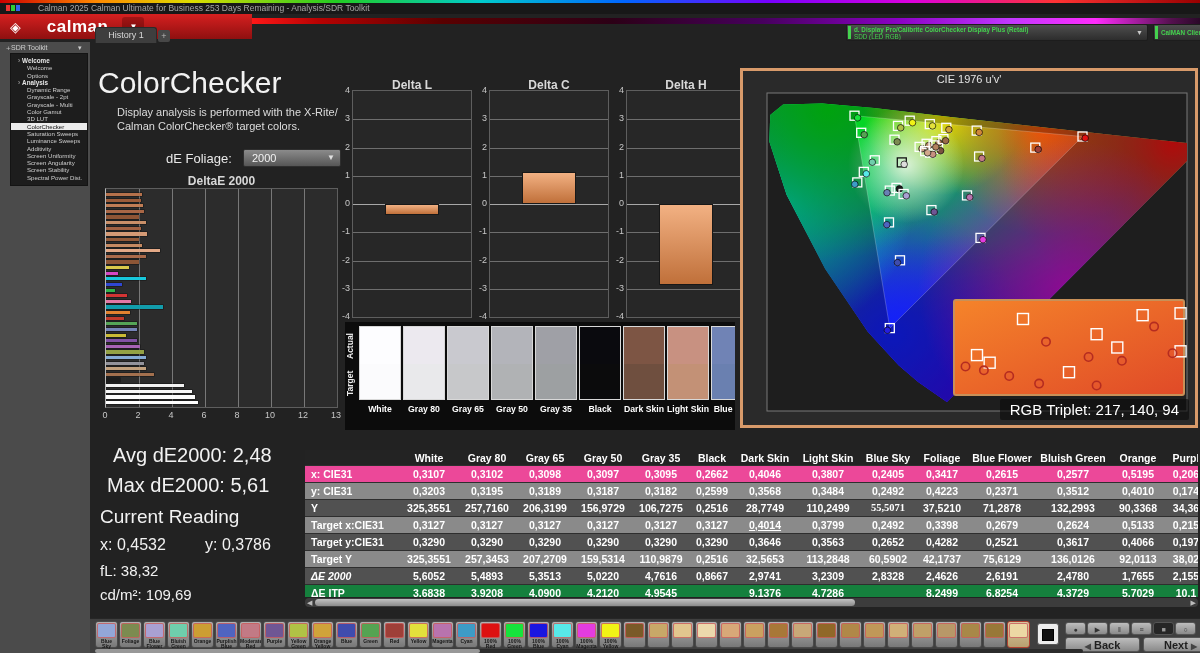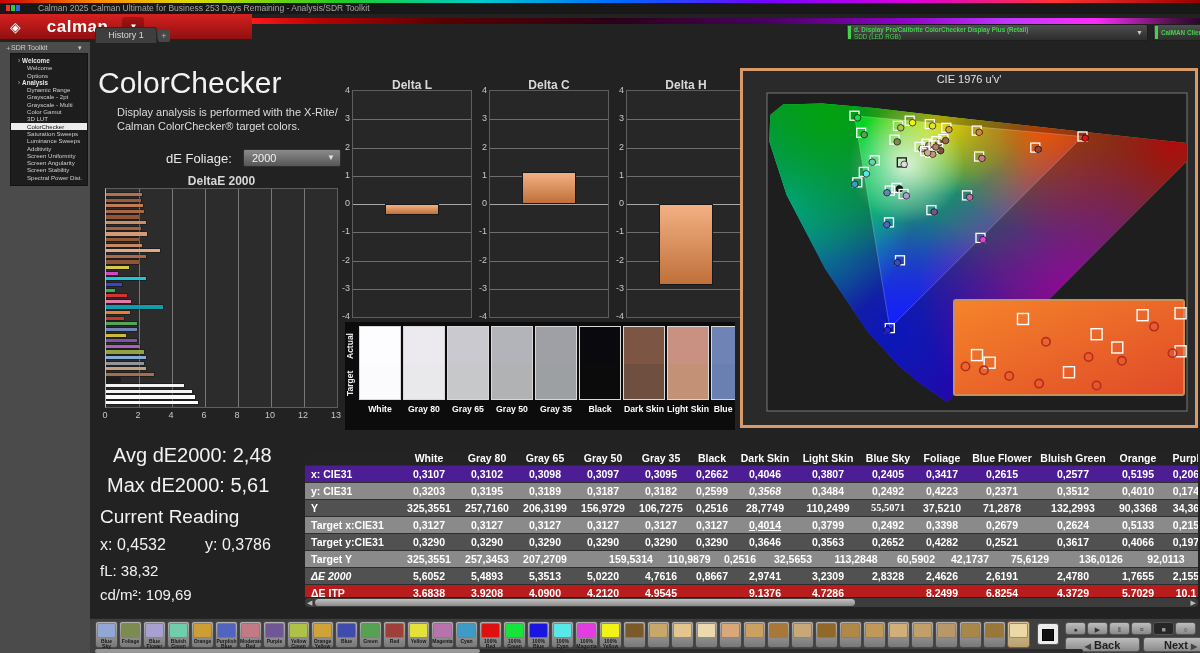--- a/index.html
+++ b/index.html
@@ -582,20 +582,21 @@
           <circle cx="222.5" cy="281.5" r="4.2" fill="rgba(230,90,50,0.35)" stroke="#b52c20" stroke-width="1.6"></circle>
           <circle cx="240.9" cy="285.3" r="4.2" fill="rgba(230,90,50,0.35)" stroke="#b52c20" stroke-width="1.6"></circle>
           <circle cx="266.2" cy="291" r="4.2" fill="rgba(230,90,50,0.35)" stroke="#b52c20" stroke-width="1.6"></circle>
           <circle cx="296.1" cy="298.6" r="4.2" fill="rgba(230,90,50,0.35)" stroke="#b52c20" stroke-width="1.6"></circle>
           <circle cx="345.54999999999995" cy="272" r="4.2" fill="rgba(230,90,50,0.35)" stroke="#b52c20" stroke-width="1.6"></circle>
           <circle cx="378.9" cy="275.8" r="4.2" fill="rgba(230,90,50,0.35)" stroke="#b52c20" stroke-width="1.6"></circle>
           <circle cx="429.5" cy="268.2" r="4.2" fill="rgba(230,90,50,0.35)" stroke="#b52c20" stroke-width="1.6"></circle>
           <circle cx="353.6" cy="300.5" r="4.2" fill="rgba(230,90,50,0.35)" stroke="#b52c20" stroke-width="1.6"></circle>
         </g>
       </svg></div>
+  <div id="rgbtriplet">RGB Triplet: 217, 140, 94</div>
 </div>
 
 <div id="stat-avg" class="abs stat">Avg dE2000: 2,48</div>
 <div id="stat-max" class="abs stat">Max dE2000: 5,61</div>
 <div id="stat-cur" class="abs stat">Current Reading</div>
 <div id="stat-x" class="abs stat">x: 0,4532</div>
 <div id="stat-y" class="abs stat">y: 0,3786</div>
 <div id="stat-fl" class="abs stat">fL: 38,32</div>
 <div id="stat-cd" class="abs stat">cd/m²: 109,69</div>
 
@@ -610,21 +611,21 @@
       <div class="tcell" style="width: 44px;">Black</div>
       <div class="tcell" style="width: 62px;">Dark Skin</div>
       <div class="tcell" style="width: 64px;">Light Skin</div>
       <div class="tcell" style="width: 56px;">Blue Sky</div>
       <div class="tcell" style="width: 52px;">Foliage</div>
       <div class="tcell" style="width: 68px;">Blue Flower</div>
       <div class="tcell" style="width: 74px;">Bluish Green</div>
       <div class="tcell" style="width: 56px;">Orange</div>
       <div class="tcell" style="width: 40px;">Purpl</div>
     </div>
-    <div class="trow" style="background: #4c1d95;">
+    <div class="trow" style="background: #ec4899;">
       <div class="tcell lab" style="width: 95px;">x: CIE31</div>
       <div class="tcell" style="width: 58px;">0,3107</div>
       <div class="tcell" style="width: 58px;">0,3102</div>
       <div class="tcell" style="width: 58px;">0,3098</div>
       <div class="tcell" style="width: 58px;">0,3097</div>
       <div class="tcell" style="width: 58px;">0,3095</div>
       <div class="tcell" style="width: 44px;">0,2662</div>
       <div class="tcell" style="width: 62px;">0,4046</div>
       <div class="tcell" style="width: 64px;">0,3807</div>
       <div class="tcell" style="width: 56px;">0,2405</div>
@@ -635,21 +636,21 @@
       <div class="tcell" style="width: 40px;">0,206</div>
     </div>
     <div class="trow" style="background: rgb(138, 138, 138);">
       <div class="tcell lab" style="width: 95px;">y: CIE31</div>
       <div class="tcell" style="width: 58px;">0,3203</div>
       <div class="tcell" style="width: 58px;">0,3195</div>
       <div class="tcell" style="width: 58px;">0,3189</div>
       <div class="tcell" style="width: 58px;">0,3187</div>
       <div class="tcell" style="width: 58px;">0,3182</div>
       <div class="tcell" style="width: 44px;">0,2599</div>
-      <div class="tcell" style="width: 62px; font-style: italic;">0,3568</div>
+      <div class="tcell" style="width: 62px;">0,3568</div>
       <div class="tcell" style="width: 64px;">0,3484</div>
       <div class="tcell" style="width: 56px;">0,2492</div>
       <div class="tcell" style="width: 52px;">0,4223</div>
       <div class="tcell" style="width: 68px;">0,2371</div>
       <div class="tcell" style="width: 74px;">0,3512</div>
       <div class="tcell" style="width: 56px;">0,4010</div>
       <div class="tcell" style="width: 40px;">0,174</div>
     </div>
     <div class="trow" style="background: rgb(81, 81, 81);">
       <div class="tcell lab" style="width: 95px;">Y</div>
@@ -700,21 +701,21 @@
       <div class="tcell" style="width: 68px;">0,2521</div>
       <div class="tcell" style="width: 74px;">0,3617</div>
       <div class="tcell" style="width: 56px;">0,4066</div>
       <div class="tcell" style="width: 40px;">0,197</div>
     </div>
     <div class="trow" style="background: rgb(138, 138, 138);">
       <div class="tcell lab" style="width: 95px;">Target Y</div>
       <div class="tcell" style="width: 58px;">325,3551</div>
       <div class="tcell" style="width: 58px;">257,3453</div>
       <div class="tcell" style="width: 58px;">207,2709</div>
-      <div class="tcell" style="width: 58px; margin-left: 28px;">159,5314</div>
+      <div class="tcell" style="width: 58px;">159,5314</div>
       <div class="tcell" style="width: 58px;">110,9879</div>
       <div class="tcell" style="width: 44px;">0,2516</div>
       <div class="tcell" style="width: 62px;">32,5653</div>
       <div class="tcell" style="width: 64px;">113,2848</div>
       <div class="tcell" style="width: 56px;">60,5902</div>
       <div class="tcell" style="width: 52px;">42,1737</div>
       <div class="tcell" style="width: 68px;">75,6129</div>
       <div class="tcell" style="width: 74px;">136,0126</div>
       <div class="tcell" style="width: 56px;">92,0113</div>
       <div class="tcell" style="width: 40px;">38,02</div>
@@ -729,21 +730,21 @@
       <div class="tcell" style="width: 44px;">0,8667</div>
       <div class="tcell" style="width: 62px;">2,9741</div>
       <div class="tcell" style="width: 64px;">3,2309</div>
       <div class="tcell" style="width: 56px;">2,8328</div>
       <div class="tcell" style="width: 52px;">2,4626</div>
       <div class="tcell" style="width: 68px;">2,6191</div>
       <div class="tcell" style="width: 74px;">2,4780</div>
       <div class="tcell" style="width: 56px;">1,7655</div>
       <div class="tcell" style="width: 40px;">2,155</div>
     </div>
-    <div class="trow" style="background: #b91c1c;">
+    <div class="trow" style="background: #15803d;">
       <div class="tcell lab" style="width: 95px;">ΔE ITP</div>
       <div class="tcell" style="width: 58px;">3,6838</div>
       <div class="tcell" style="width: 58px;">3,9208</div>
       <div class="tcell" style="width: 58px;">4,0900</div>
       <div class="tcell" style="width: 58px;">4,2120</div>
       <div class="tcell" style="width: 58px;">4,9545</div>
       <div class="tcell" style="width: 44px; margin-top: 26px;">11,3286</div>
       <div class="tcell" style="width: 62px;">9,1376</div>
       <div class="tcell" style="width: 64px;">4,7286</div>
       <div class="tcell" style="width: 56px; margin-top: 34px;">8,5010</div>

